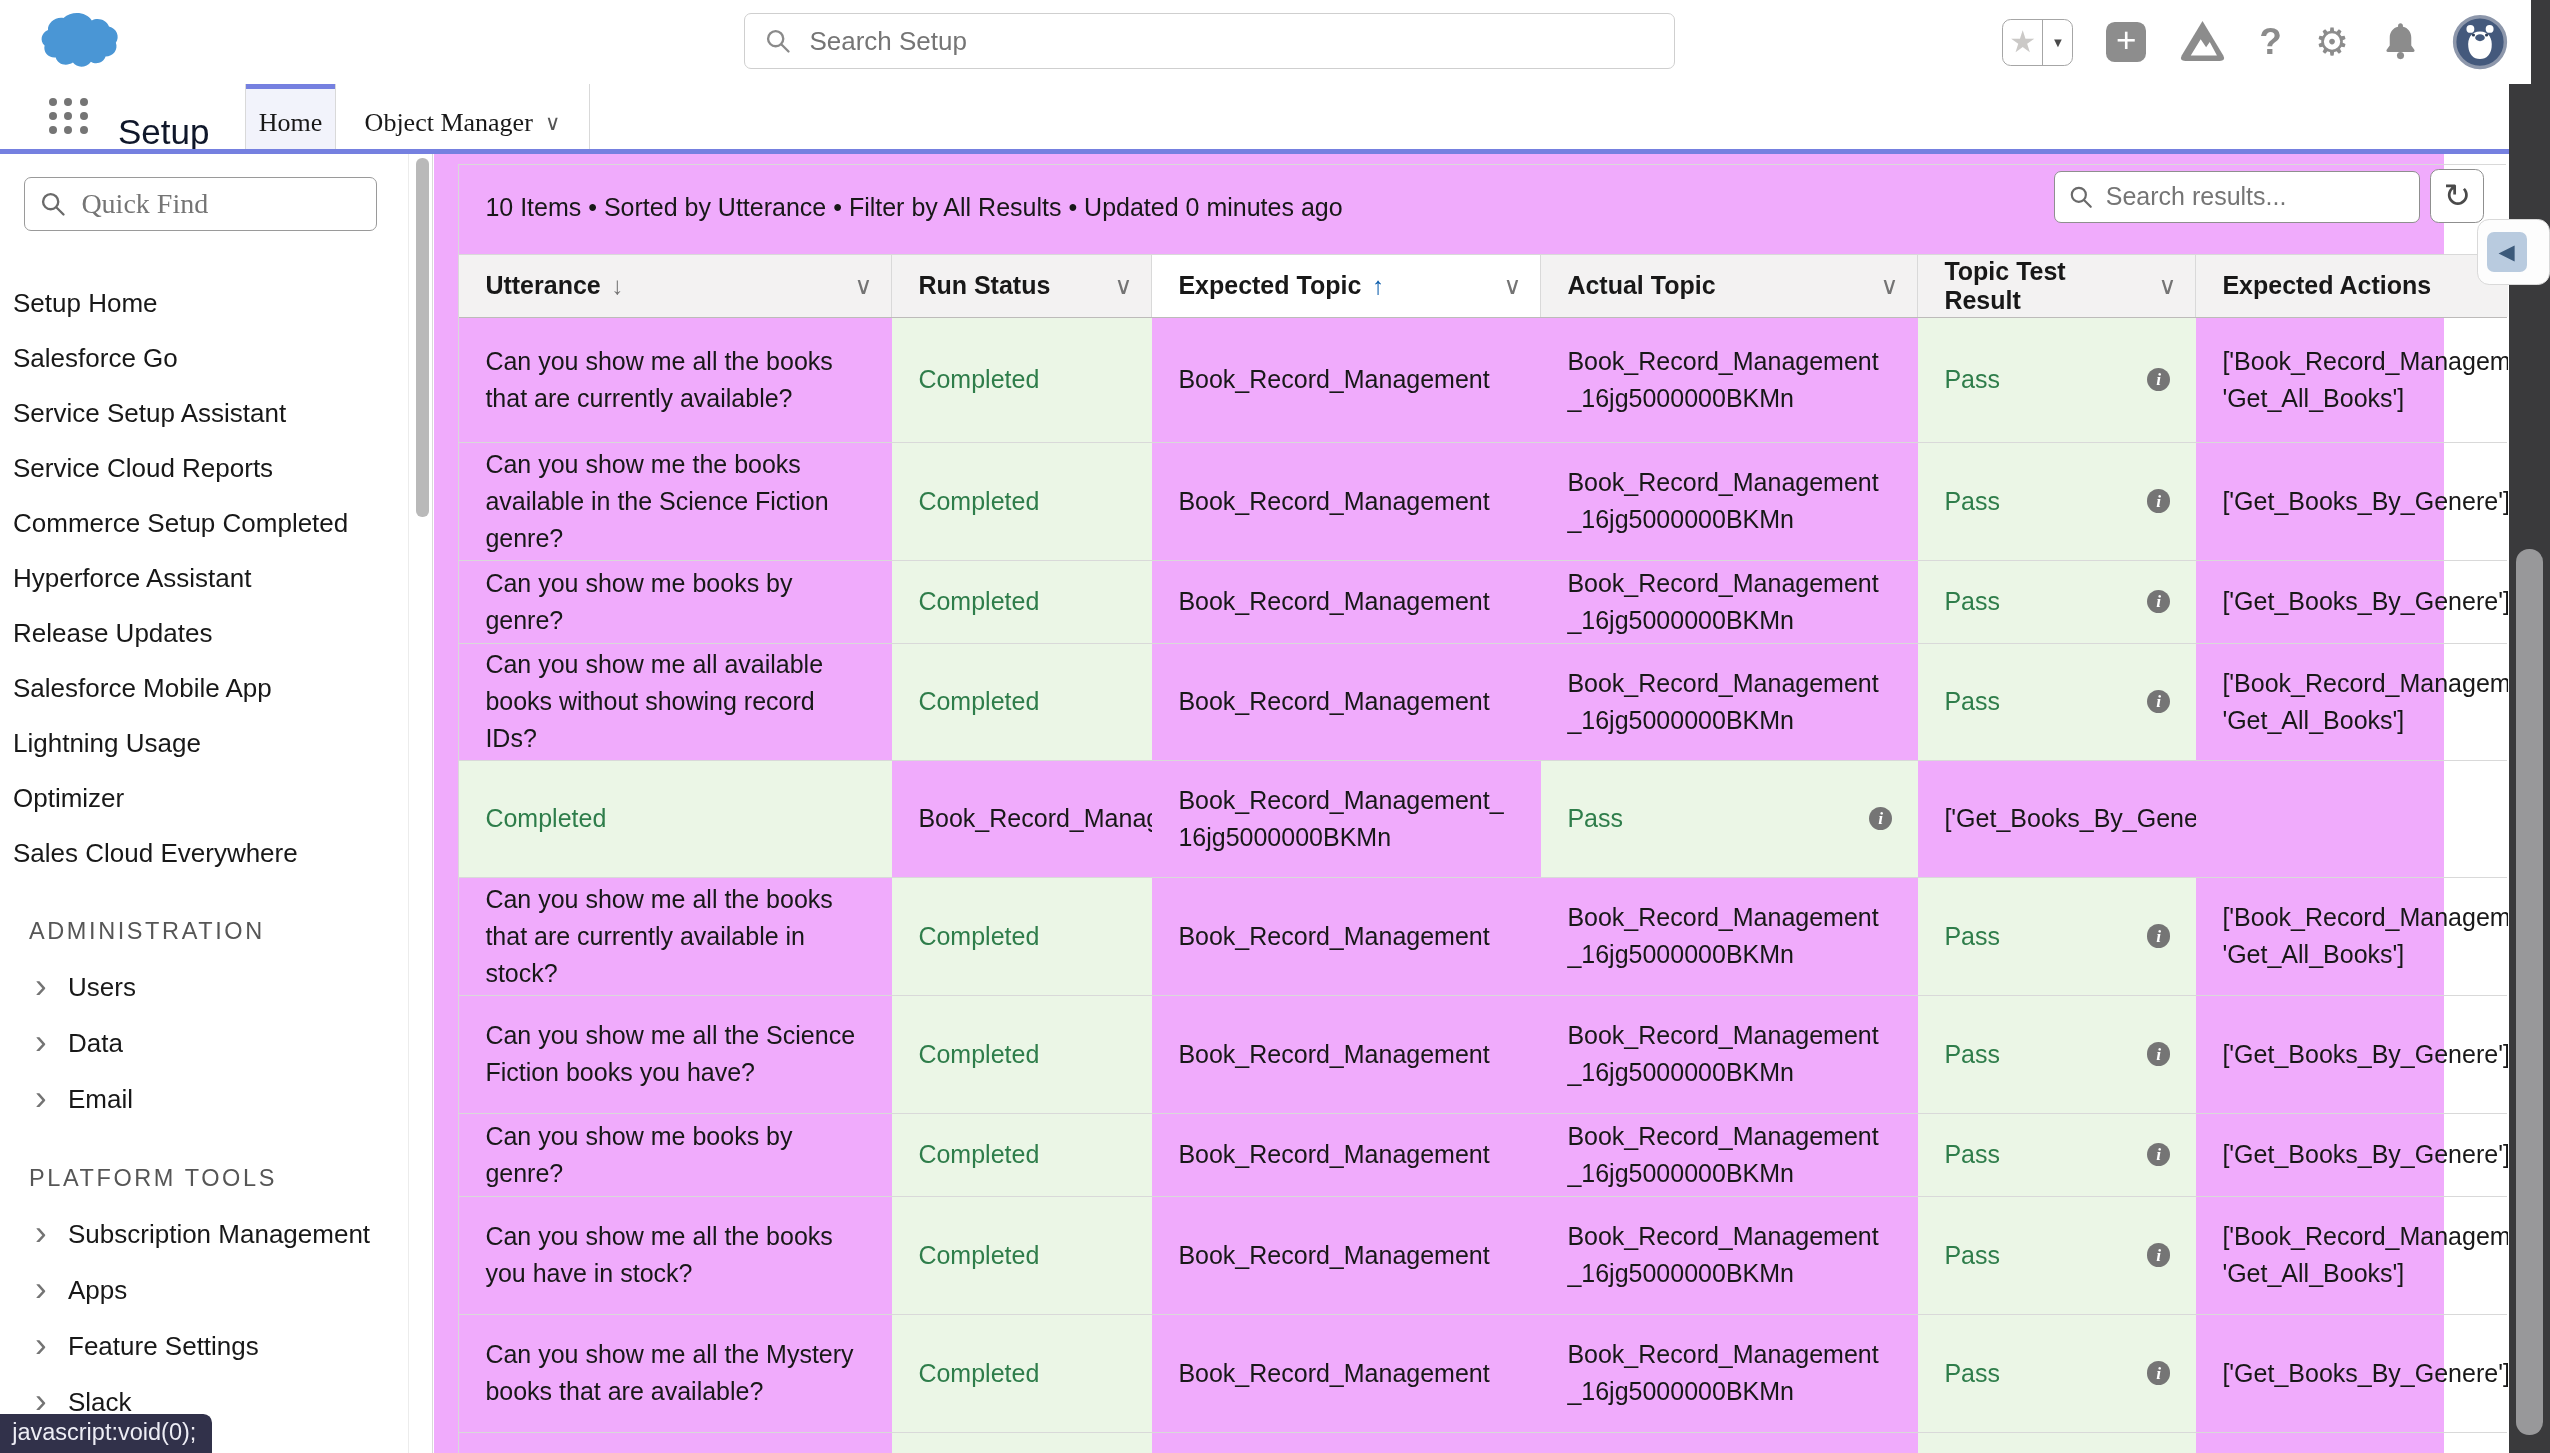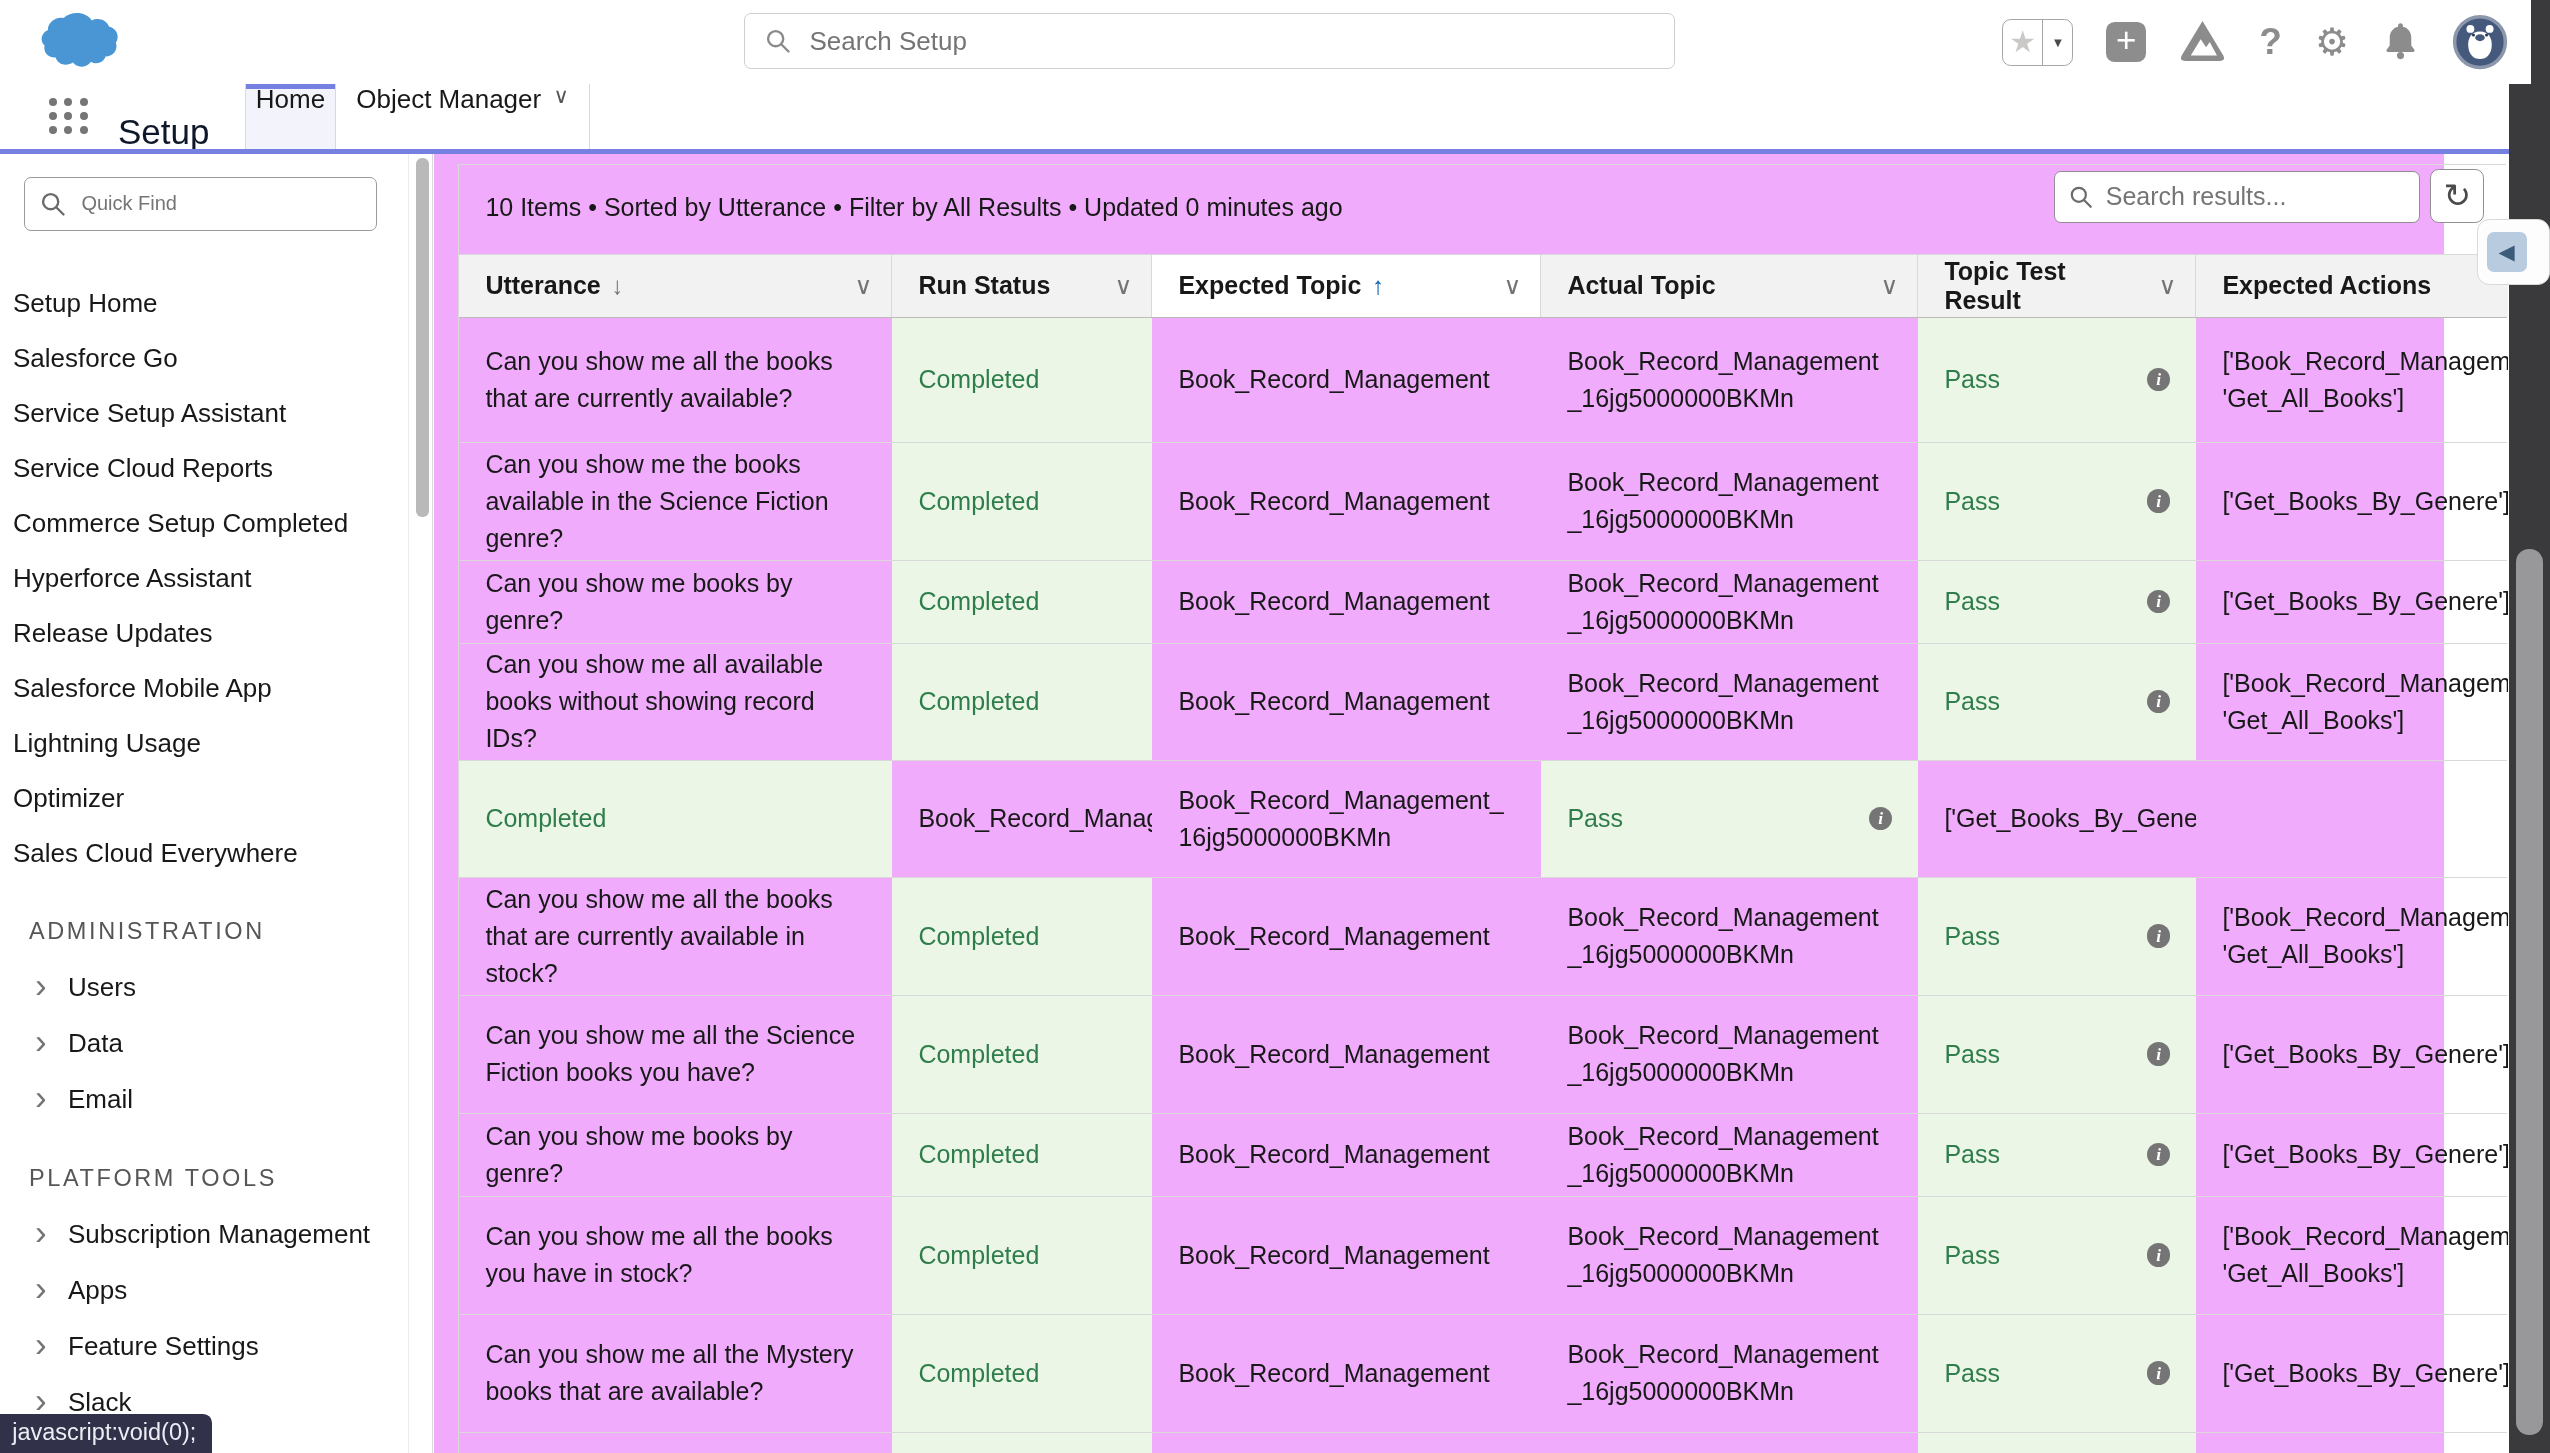--- a/index.html
+++ b/index.html
@@ -24,34 +24,34 @@
     display:flex; align-items:center; justify-content:center; line-height:0; padding-bottom:3.5px; }
   .help-txt { font-size:37px; font-weight:bold; color:#8c8c8c; }
   .gear-txt { font-size:38px; color:#8c8c8c; line-height:1; }
   .avatar { width:56px; height:56px; }
   
   .tab-bar { position:absolute; left:0; top:84px; width:2550px; height:65px; background:#fff; }
   .waffle { position:absolute; left:49px; top:14px; width:42px; height:38px; display:grid;
     grid-template-columns:repeat(3,1fr); gap:4.4px; }
   .waffle span { width:7.8px; height:7.8px; border-radius:50%; background:#757575; }
   .app-title { position:absolute; left:118px; top:28px; font-size:35px; color:#0f172a; }
-  .tab { position:absolute; top:0; height:78px; display:flex; justify-content:center;
-    font-size:26px; gap:12.2px; }
+  .tab { position:absolute; top:0; height:78px; display:flex; align-items:center; justify-content:center;
+    font-size:26px; gap:12.2px;font-family:Liberation Serif, serif; }
   .tab-home { left:245px; width:91px; background:#f2f3fb; border-left:0.9px solid #d9d9d9; border-right:0.9px solid #d9d9d9; }
   .tab-home::before { content:""; position:absolute; left:0; top:0; right:0; height:5.2px; background:#7580e0; }
   .tab-objmgr { left:336px; width:254px; border-right:0.9px solid #d9d9d9; }
   .tab-chev { font-size:21px; color:#555; }
   .brand-underline { position:absolute; left:0; top:149px; width:2509px; height:5.2px; background:#7580e0; }
   
   .sidebar { position:absolute; left:0; top:154px; width:433px; bottom:0; background:#fff;
     border-right:0.9px solid #d9d9d9; overflow:hidden; }
   .quickfind { position:absolute; left:24.4px; top:22.6px; width:353px; height:54px; border:1.7px solid #9a9a9a;
     border-radius:7px; display:flex; align-items:center; padding:0 14px; }
-  .quickfind input { border:none; outline:none; font-size:20px; margin-left:14px; width:80%;
-    font-family:Liberation Sans, sans-serif; }
+  .quickfind input { border:none; outline:none; font-size:28px; margin-left:14px; width:80%;
+    font-family:Liberation Serif, serif; }
   .side-nav { position:absolute; left:0; top:122px; width:409px; }
   .side-link { height:55px; display:flex; align-items:center; padding-left:13px; font-size:26px; color:#181818; cursor:pointer; }
   .side-section { margin-top:22.6px; }
   .side-section-title { height:56px; display:flex; align-items:center; padding-left:29px; font-size:23.5px;
     letter-spacing:2.6px; color:#565656; }
   .side-group-item { height:56px; display:flex; align-items:center; padding-left:35px; font-size:26px; }
   .side-chev { color:#747474; font-size:35px; width:33px; line-height:0; padding-bottom:5.2px; }
   .side-scrollbar { position:absolute; right:3.5px; top:4.4px; width:12.2px; height:359px; border-radius:6.1px; background:#b9b9b9; }
   .side-track-line { position:absolute; right:23.5px; top:0; bottom:0; width:0.9px; background:#ececec; }
   

